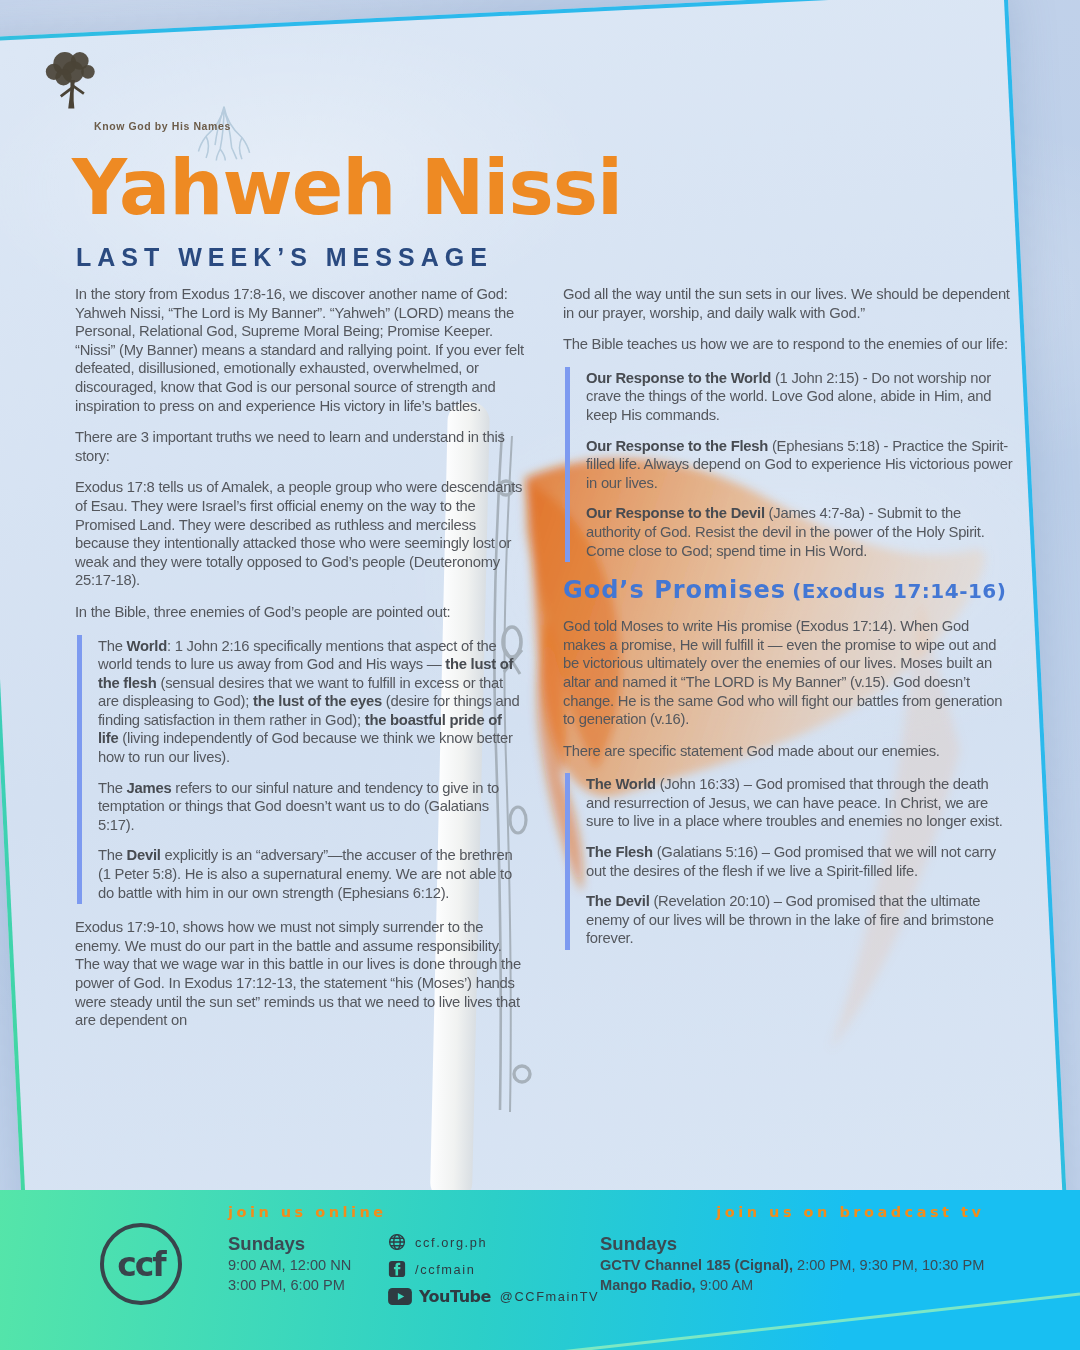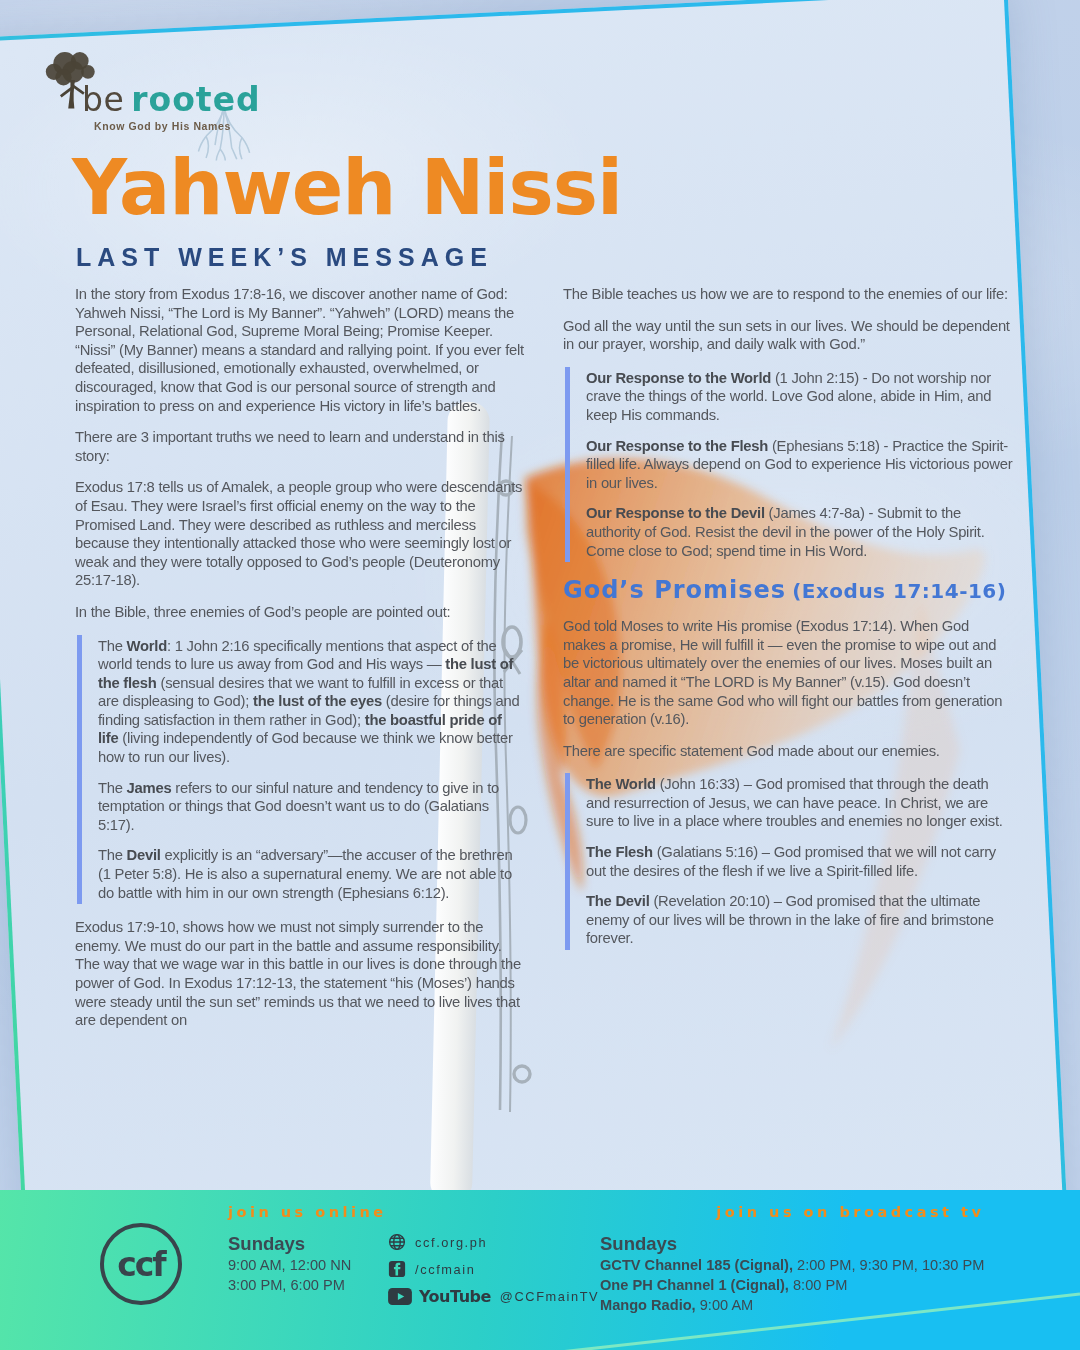--- a/index.html
+++ b/index.html
@@ -131,43 +131,42 @@
     </svg>
     <svg class="logo-roots" width="64" height="58" viewBox="0 0 100 90">
       <g stroke="#a9c2d5" stroke-width="2.4" fill="none" opacity=".9">
         <path d="M50,4 C46,24 36,38 22,50 M22,50 C16,58 12,66 10,74 M22,50 C28,62 26,74 22,84"></path>
         <path d="M50,4 C54,26 64,40 78,52 M78,52 C84,60 88,68 90,76 M78,52 C72,64 74,76 78,86"></path>
         <path d="M50,4 C50,30 48,50 44,70 M44,70 C40,78 38,84 38,88 M44,70 C50,78 52,84 52,88"></path>
         <path d="M50,10 C58,28 60,48 62,68 M62,68 C66,76 68,82 70,86"></path>
         <path d="M48,12 C42,30 38,48 36,64"></path>
       </g>
     </svg>
-    <div class="logo-line"><span class="logo-be">be</span><span class="logo-rooted">rooted</span></div>
     <div class="logo-tagline">Know God by His Names</div>
   </div>
 
   <div class="title">Yahweh Nissi</div>
   <div class="subtitle">LAST WEEK’S MESSAGE</div>
 
   <div class="col col-left">
     <p>In the story from Exodus 17:8-16, we discover another name of God: Yahweh Nissi, “The Lord is My Banner”. “Yahweh” (LORD) means the Personal, Relational God, Supreme Moral Being; Promise Keeper. “Nissi” (My Banner) means a standard and rallying point. If you ever felt defeated, disillusioned, emotionally exhausted, overwhelmed, or discouraged, know that God is our personal source of strength and inspiration to press on and experience His victory in life’s battles.</p>
     <p>There are 3 important truths we need to learn and understand in this story:</p>
     <p>Exodus 17:8 tells us of Amalek, a people group who were descendants of Esau. They were Israel’s first official enemy on the way to the Promised Land. They were described as ruthless and merciless because they intentionally attacked those who were seemingly lost or weak and they were totally opposed to God’s people (Deuteronomy 25:17-18).</p>
     <p>In the Bible, three enemies of God’s people are pointed out:</p>
     <div class="quote-group">
       <p><span>The </span><span class="b">World</span><span>: 1 John 2:16 specifically mentions that aspect of the world tends to lure us away from God and His ways — </span><span class="b">the lust of the flesh</span><span> (sensual desires that we want to fulfill in excess or that are displeasing to God); </span><span class="b">the lust of the eyes</span><span> (desire for things and finding satisfaction in them rather in God); </span><span class="b">the boastful pride of life</span><span> (living independently of God because we think we know better how to run our lives).</span></p>
       <p><span>The </span><span class="b">James</span><span> refers to our sinful nature and tendency to give in to temptation or things that God doesn’t want us to do (Galatians 5:17).</span></p>
       <p><span>The </span><span class="b">Devil</span><span> explicitly is an “adversary”—the accuser of the brethren (1 Peter 5:8). He is also a supernatural enemy. We are not able to do battle with him in our own strength (Ephesians 6:12).</span></p>
     </div>
     <p>Exodus 17:9-10, shows how we must not simply surrender to the enemy. We must do our part in the battle and assume responsibility. The way that we wage war in this battle in our lives is done through the power of God. In Exodus 17:12-13, the statement “his (Moses’) hands were steady until the sun set” reminds us that we need to live lives that are dependent on</p>
   </div>
 
   <div class="col col-right">
+    <p>God all the way until the sun sets in our lives. We should be dependent in our prayer, worship, and daily walk with God.”</p>
     <p>The Bible teaches us how we are to respond to the enemies of our life:</p>
-    <p>God all the way until the sun sets in our lives. We should be dependent in our prayer, worship, and daily walk with God.”</p>
     <div class="quote-group">
       <p><span class="b">Our Response to the World</span><span> (1 John 2:15) - Do not worship nor crave the things of the world. Love God alone, abide in Him, and keep His commands.</span></p>
       <p><span class="b">Our Response to the Flesh</span><span> (Ephesians 5:18) - Practice the Spirit-filled life. Always depend on God to experience His victorious power in our lives.</span></p>
       <p><span class="b">Our Response to the Devil</span><span> (James 4:7-8a) - Submit to the authority of God. Resist the devil in the power of the Holy Spirit. Come close to God; spend time in His Word.</span></p>
     </div>
     <h2><span>God’s Promises</span><span class="h2-ref">(Exodus 17:14-16)</span></h2>
     <p>God told Moses to write His promise (Exodus 17:14). When God makes a promise, He will fulfill it — even the promise to wipe out and be victorious ultimately over the enemies of our lives. Moses built an altar and named it “The LORD is My Banner” (v.15). God doesn’t change. He is the same God who will fight our battles from generation to generation (v.16).</p>
     <p>There are specific statement God made about our enemies.</p>
     <div class="quote-group">
       <p><span class="b">The World</span><span> (John 16:33) – God promised that through the death and resurrection of Jesus, we can have peace. In Christ, we are sure to live in a place where troubles and enemies no longer exist.</span></p>
@@ -216,18 +215,17 @@
         </svg>
         <span class="yt-wordmark">YouTube</span>
         <span class="social-label">@CCFmainTV</span>
       </div>
     </div>
 
     <div class="f-block f-broadcast">
       <div class="f-heading">join us on broadcast tv</div>
       <div class="f-day">Sundays</div>
       <div class="f-line"><span class="b">GCTV Channel 185 (Cignal),</span><span> 2:00 PM, 9:30 PM, 10:30 PM</span></div>
-      <div class="f-line"><span class="b">One PH Channel 1 (Cignal),</span><span> 8:00 PM</span></div>
       <div class="f-line"><span class="b">Mango Radio,</span><span> 9:00 AM</span></div>
     </div>
   </div>
 
 </div>
 
 </body></html>

